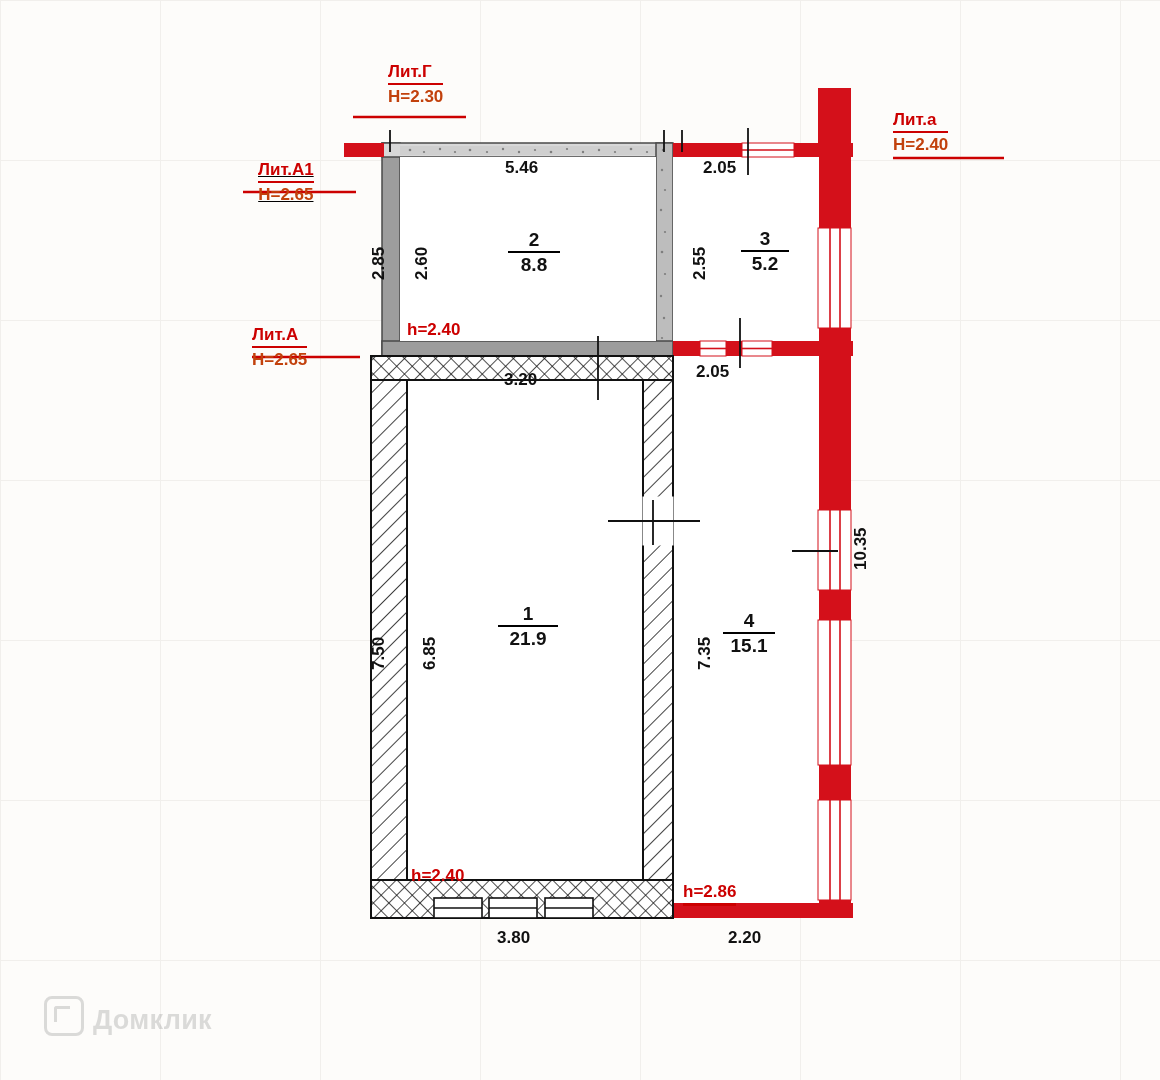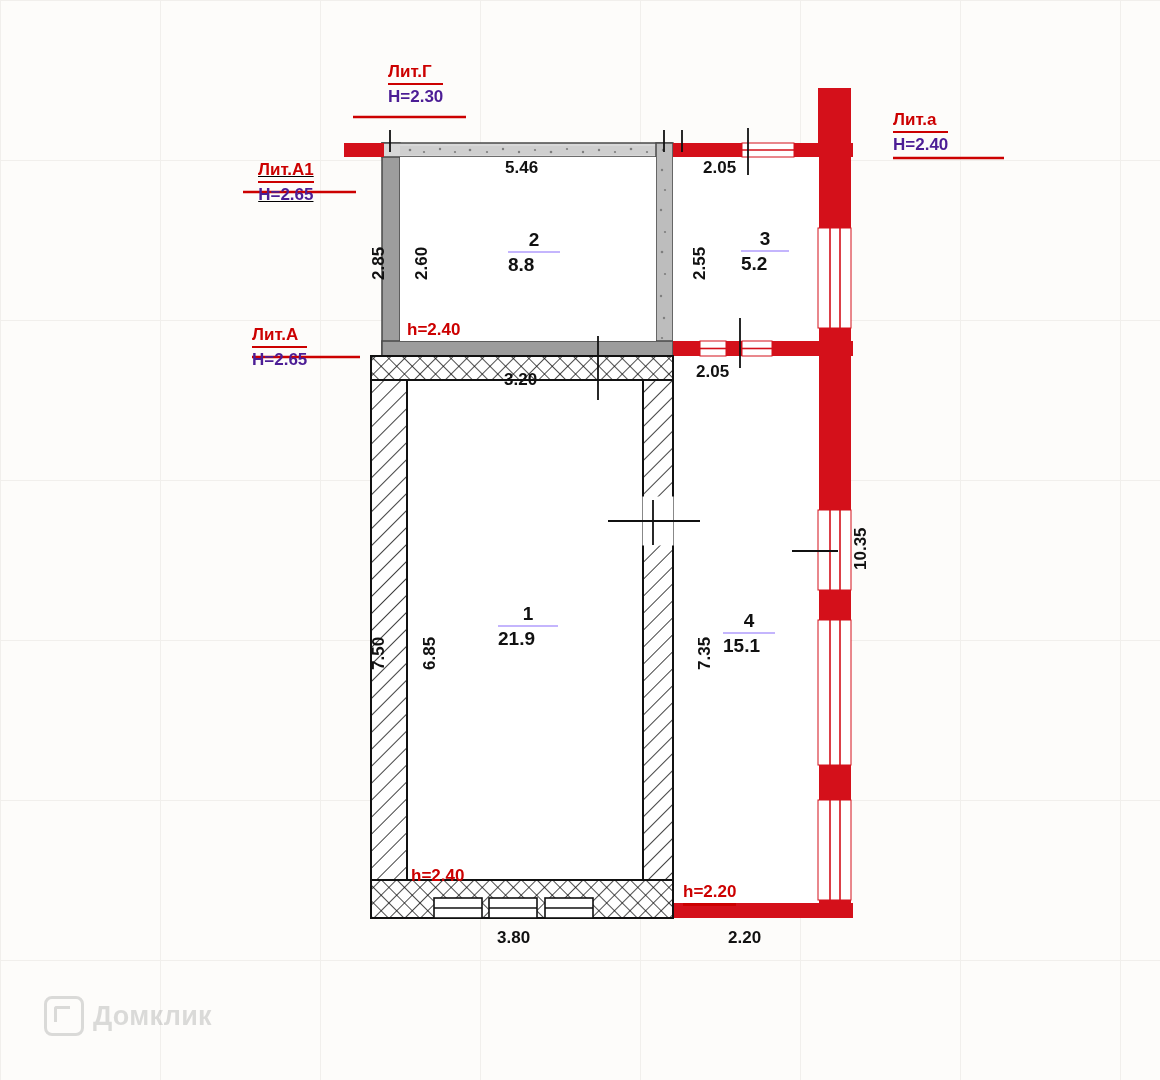--- a/index.html
+++ b/index.html
@@ -35,54 +35,55 @@
   }
   .room-num {
     font-size: 19px;
     font-weight: bold;
     text-align: center;
     color: #111;
   }
   .room-area {
     font-size: 19px;
     font-weight: bold;
+    text-align: center;
     color: #111;
-    border-top: 2px solid #c4b5fd;
+    border-top: 2px solid #000000;
     padding-top: 1px;
   }
   .lit-title {
     font-size: 17px;
     font-weight: bold;
     color: #cc0000;
     border-bottom: 2px solid #cc0000;
     padding-bottom: 1px;
   }
   .lit-h {
     font-size: 17px;
     font-weight: bold;
-    color: #4c1d95;
+    color: #c2410c;
     text-align: center;
     padding-top: 2px;
   }
   .h-note {
     font-size: 17px;
     font-weight: bold;
     color: #cc0000;
   }
   .h-note.underline {
     border-bottom: 3px solid #cc0000;
     padding-bottom: 1px;
   }
   
   #watermark {
     position: absolute;
     left: 44px;
     bottom: 44px;
     display: flex;
-    align-items: center;
+    align-items: flex-end;
     gap: 9px;
     opacity: 0.30;
     pointer-events: none;
   }
   #watermark .wm-text {
     font-size: 27px;
     font-weight: bold;
     color: #8d8d8d;
     letter-spacing: 0.3px;
   }
@@ -307,21 +308,21 @@
     <div class="room-area">5.2</div>
   </div>
 
   <div class="lbl" style="left:723px; top:610px; width:52px;">
     <div class="room-num">4</div>
     <div class="room-area">15.1</div>
   </div>
 
   <div class="lbl h-note" style="left:407px; top:320px;">h=2.40</div>
   <div class="lbl h-note" style="left:411px; top:866px;">h=2.40</div>
-  <div class="lbl h-note underline" style="left:683px; top:882px;">h=2.20</div>
+  <div class="lbl h-note underline" style="left:683px; top:882px;">h=2.86</div>
 
   <div class="lbl dim" style="left:505px; top:158px;">5.46</div>
   <div class="lbl dim" style="left:703px; top:158px;">2.05</div>
   <div class="lbl dim" style="left:504px; top:370px;">3.20</div>
   <div class="lbl dim" style="left:696px; top:362px;">2.05</div>
   <div class="lbl dim" style="left:497px; top:928px;">3.80</div>
   <div class="lbl dim" style="left:728px; top:928px;">2.20</div>
 
   <div class="lbl dim vert" style="left:369px; top:280px;">2.85</div>
   <div class="lbl dim vert" style="left:412px; top:280px;">2.60</div>

